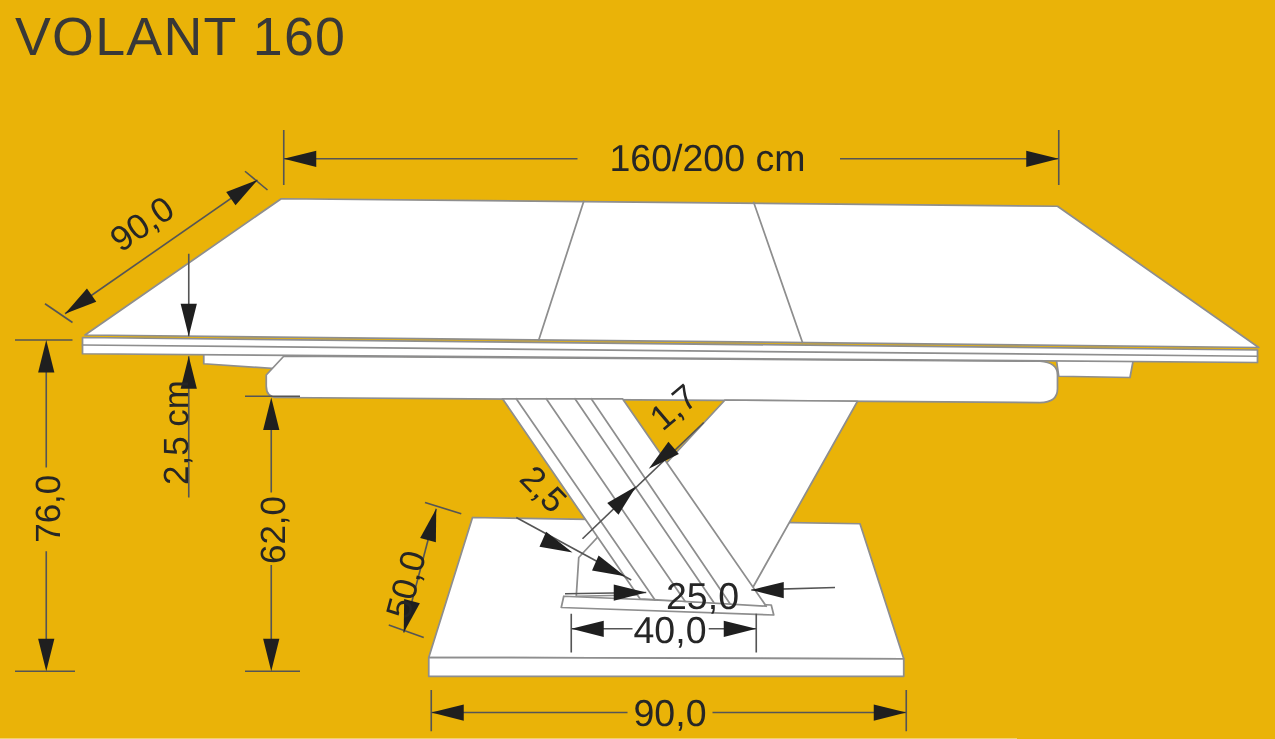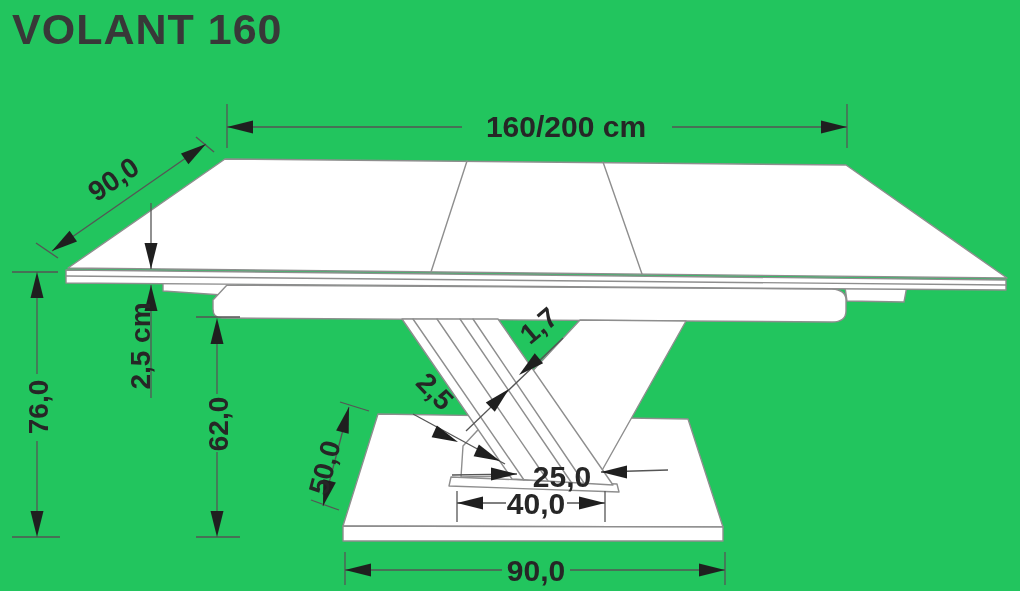--- a/index.html
+++ b/index.html
@@ -1,20 +1,19 @@
 <!DOCTYPE html>
 <html><head>
 <meta charset="utf-8">
 <style>
   html, body { margin: 0; padding: 0; background: #ffffff; }
   .stage {
     width: 1020px; height: 591px; position: relative;
-    background: #22c55e; overflow: hidden;
+    background: #eab308; overflow: hidden;
     font-family: "Liberation Sans", sans-serif;
-    font-weight: bold;
   }
   svg { display: block; }
   .obj  { stroke: #8e8e8e; stroke-width: 1.4; fill: none; stroke-linejoin: round; stroke-linecap: round; }
   .objf { stroke: #8e8e8e; stroke-width: 1.4; fill: #ffffff; stroke-linejoin: round; stroke-linecap: round; }
   .dim  { stroke: #555555; stroke-width: 1.3; fill: none; stroke-linecap: butt; }
   .dimtxt {
     fill: #262626; font-family: "Liberation Sans", sans-serif;
     font-size: 30px; text-anchor: middle;
   }
   .dimtxt.small { font-size: 28px; }

